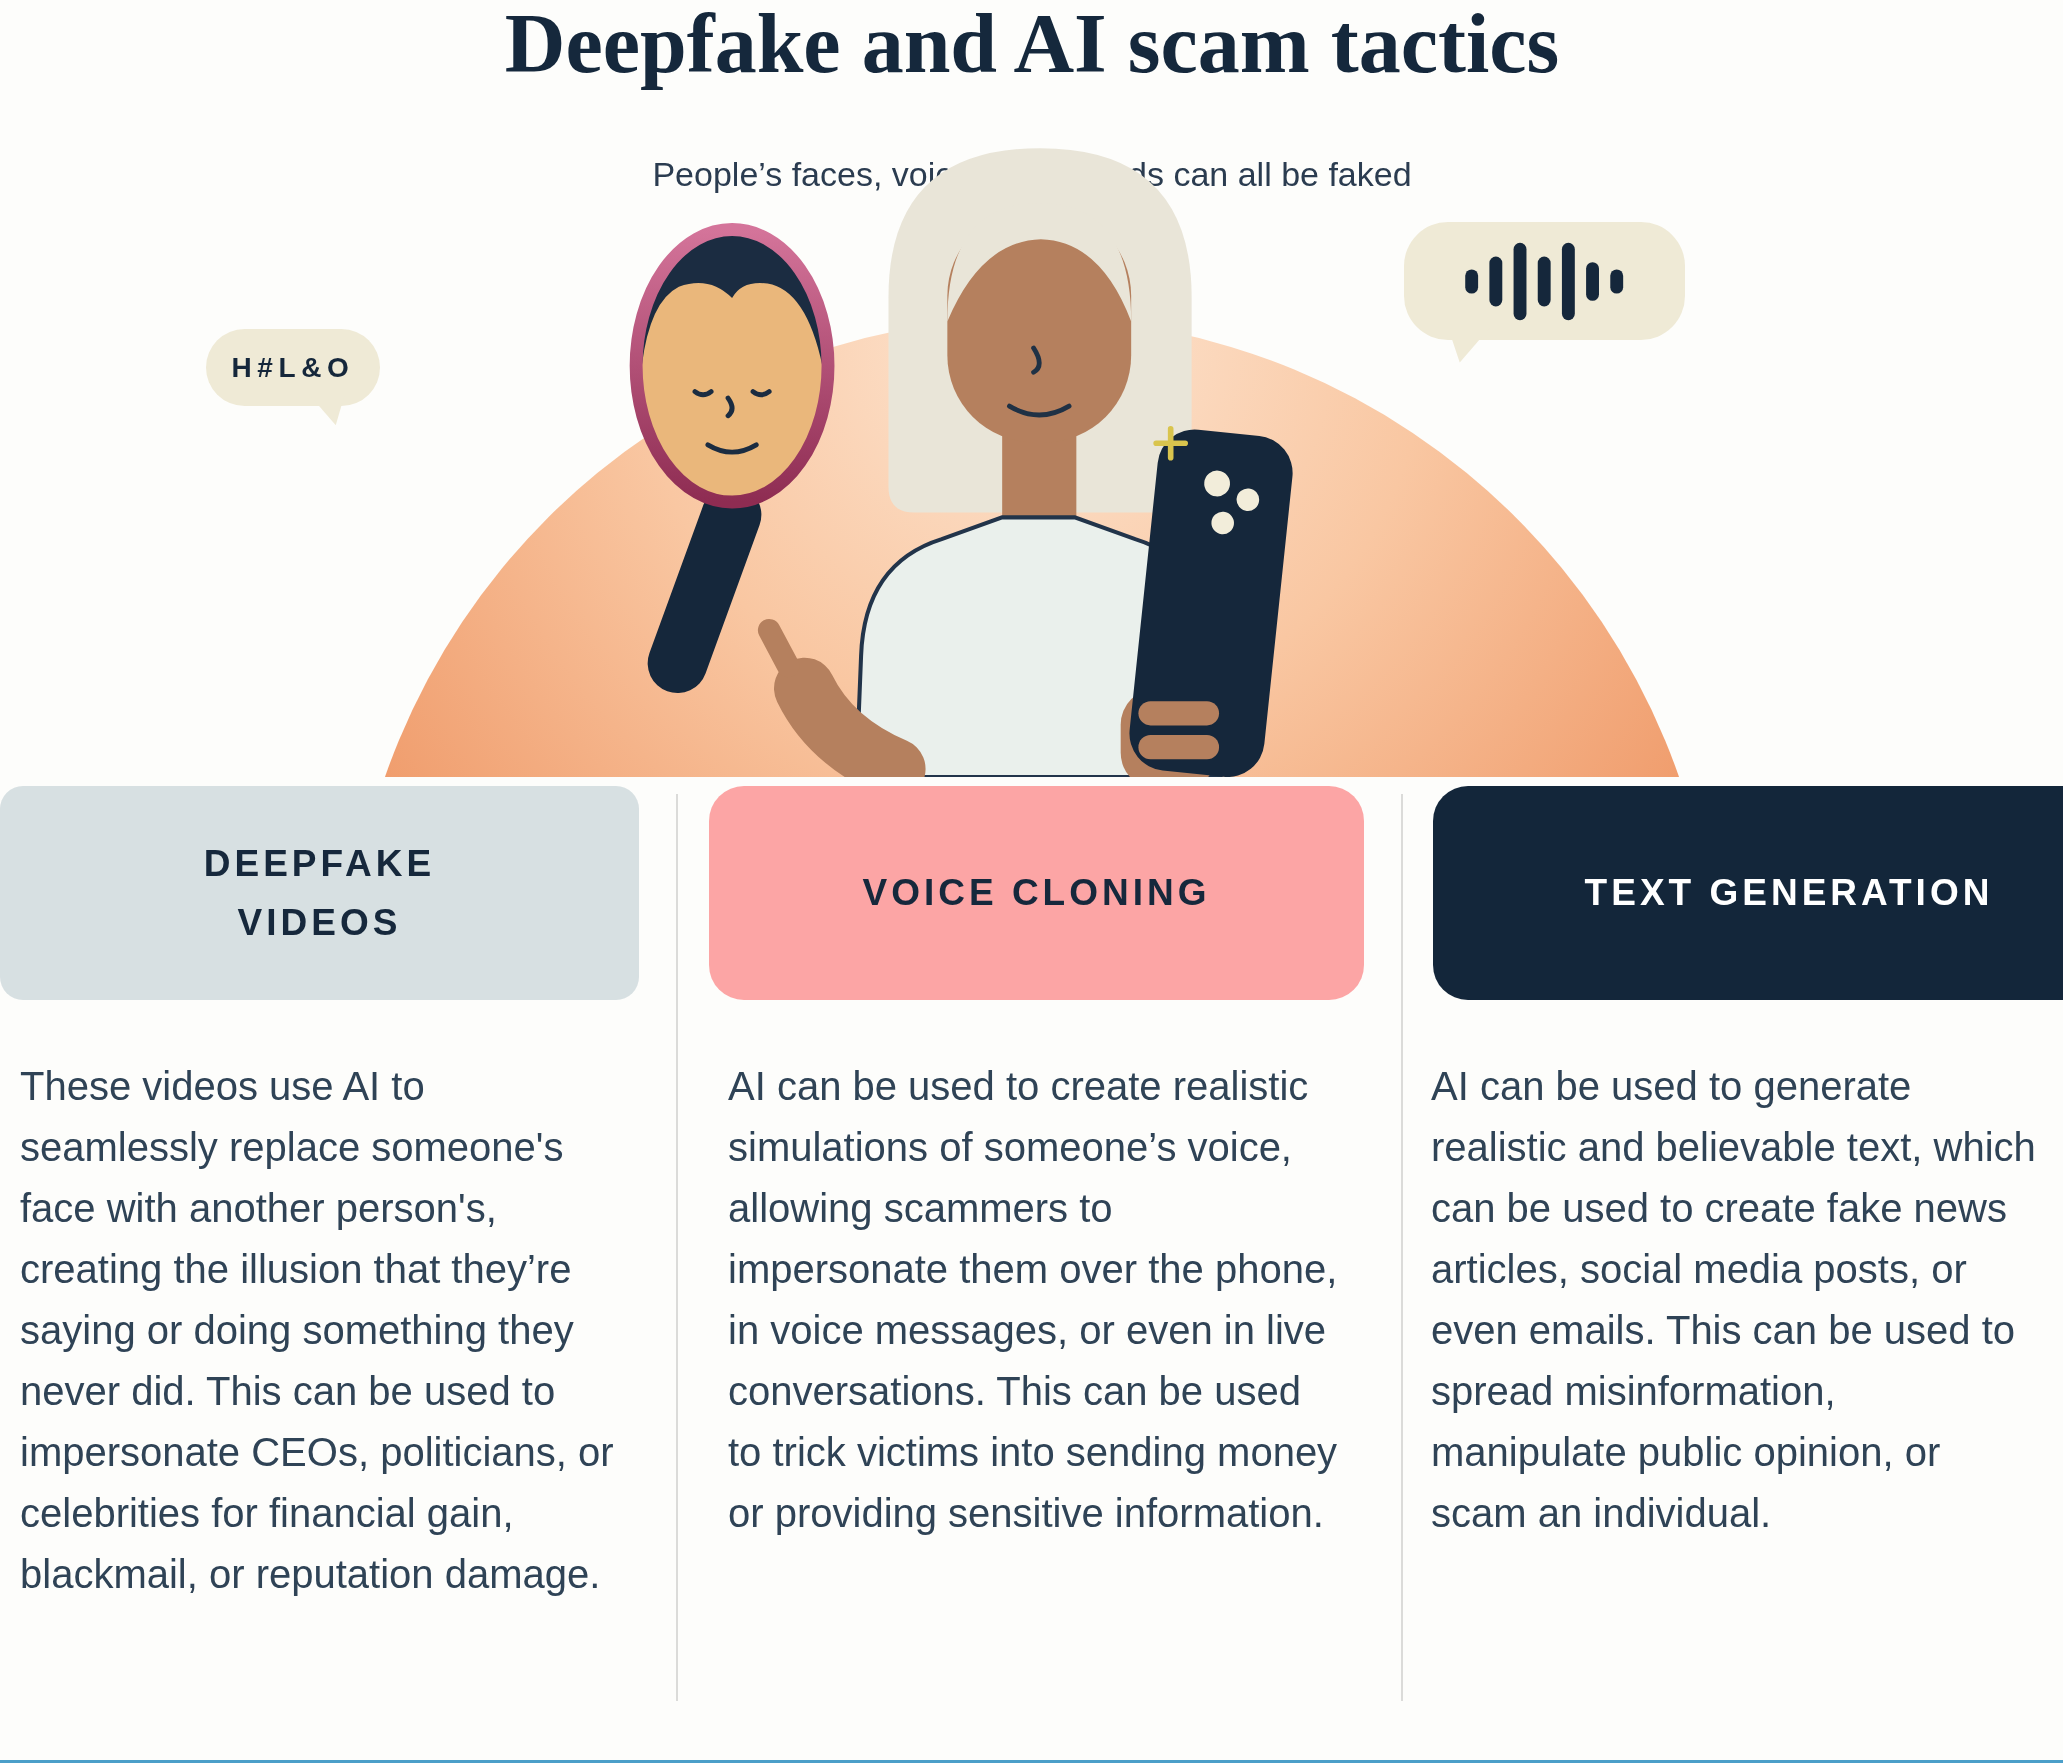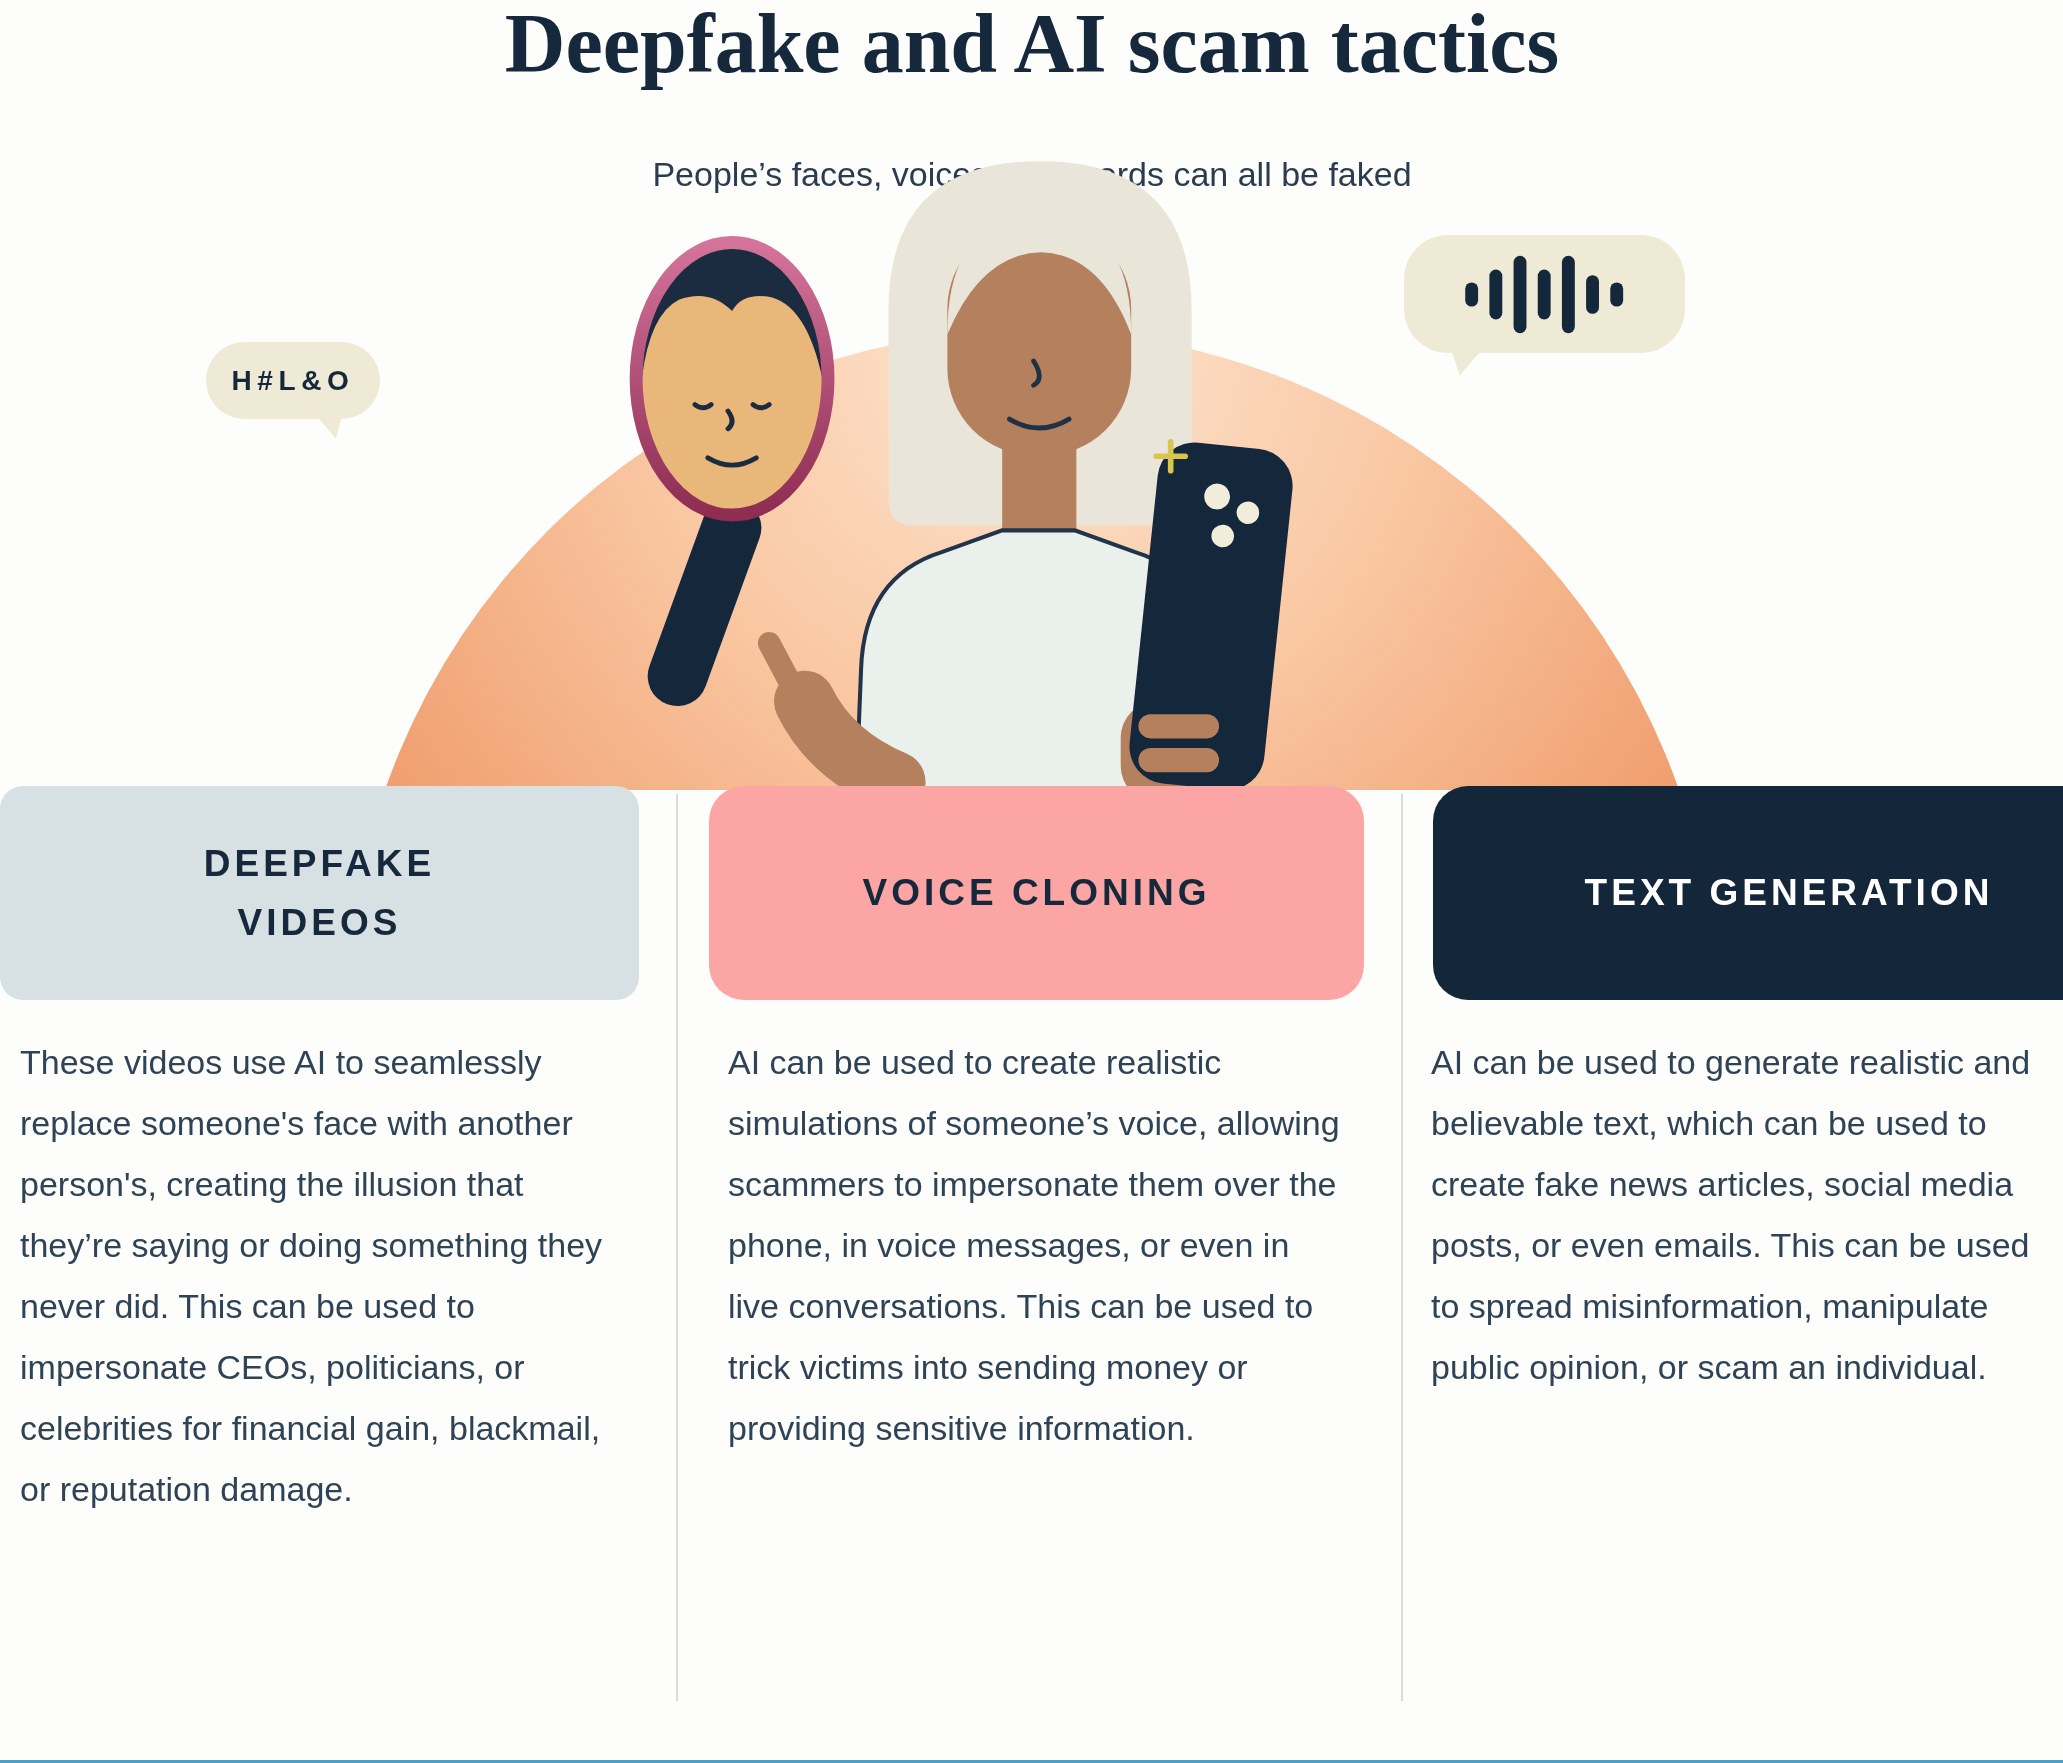--- a/index.html
+++ b/index.html
@@ -5,21 +5,21 @@
   html,body{margin:0;padding:0;}
   body{font-family:"Liberation Sans","DejaVu Sans",sans-serif;background:#fdfdfb;}
   .root{position:relative;width:2064px;height:1764px;background:#fdfdfb;overflow:hidden;}
 
   .title{position:absolute;top:-4.8px;left:0;width:100%;margin:0;text-align:center;
     font-family:"Liberation Serif","DejaVu Serif",serif;font-weight:700;font-size:84px;
     color:#15283c;}
   .subtitle{position:absolute;top:155px;left:0;width:100%;text-align:center;
     font-size:34px;color:#2b3c50;}
 
-  .hero{position:absolute;top:145px;left:0;width:1636px;height:645px;}
+  .hero{position:absolute;top:132px;left:0;width:1636px;height:645px;}
   .hero-svg{position:absolute;left:0;top:0;width:2064px;height:645px;}
 
   .bubble{position:absolute;background:#efead6;display:flex;align-items:center;justify-content:center;}
   .bubble::after{content:"";position:absolute;background:#efead6;}
   .bubble-left{left:206px;top:197px;width:174px;height:77px;border-radius:39px;
     font-weight:700;font-size:28px;letter-spacing:5.6px;color:#15273b;}
   .bubble-left::after{bottom:-19.3px;right:35px;width:37px;height:32px;
     clip-path:polygon(0 0,100% 0,75% 100%);}
   .bubble-right{left:1404px;top:90px;width:281px;height:118px;border-radius:44px;}
   .bubble-right::after{bottom:-22.6px;left:44px;width:42px;height:35px;
@@ -31,21 +31,21 @@
   .card-1{left:0;width:639px;background:#d7e0e2;border-radius:23px;}
   .card-1 .card-label{max-width:355px;line-height:1.6;}
   .card-2{left:709px;width:655px;background:#fca5a5;}
   .card-3{left:1433px;width:712px;background:#13263a;color:#ffffff;}
   .card-3 .card-label{max-width:451px;line-height:1.6;}
 
   .divider{position:absolute;top:794px;width:1.6px;height:907px;background:#dbdbd9;}
   .divider-1{left:676px;}
   .divider-2{left:1401px;}
 
-  .col{position:absolute;top:1032px;font-size:34px;line-height:61px;color:#2f4356;}
+  .col{position:absolute;top:1056px;font-size:40px;line-height:61px;color:#2f4356;}
   .col p{margin:0;}
   .col-1{left:20px;width:613px;}
   .col-2{left:728px;width:613px;}
   .col-3{left:1431px;width:611px;}
 
   .bottom-rule{position:absolute;left:0;bottom:0;width:100%;height:4px;background:#4b9fc9;}
 </style>
 </head>
 <body>
 

